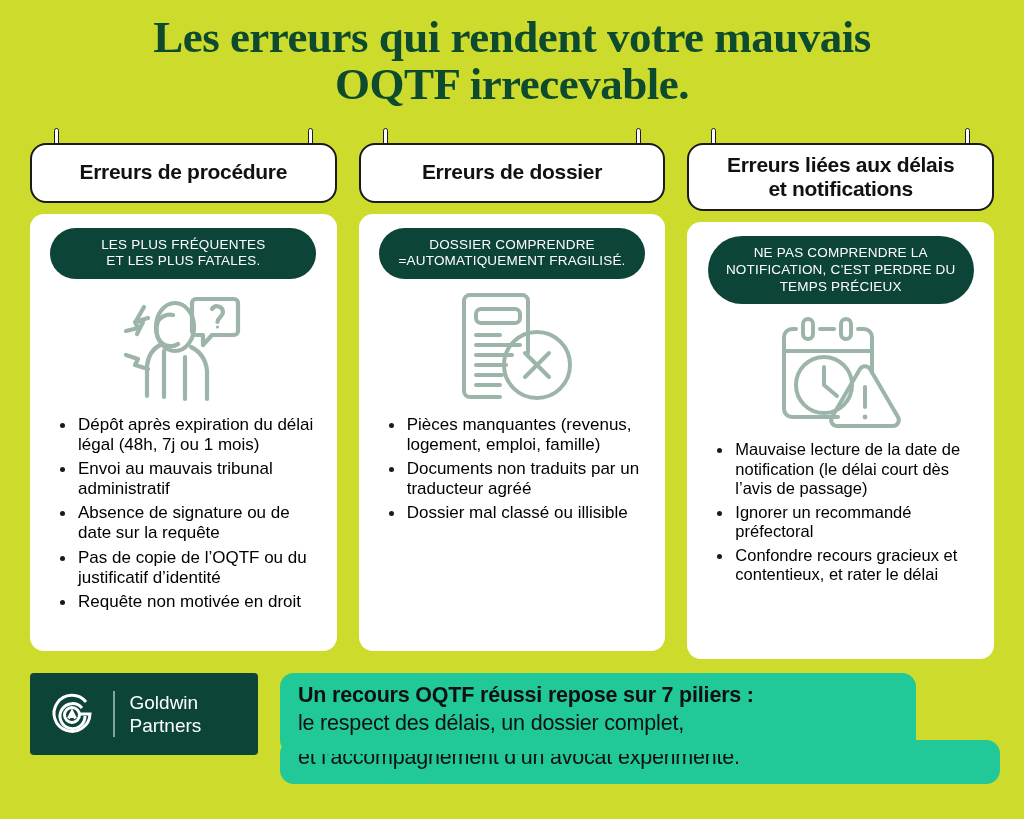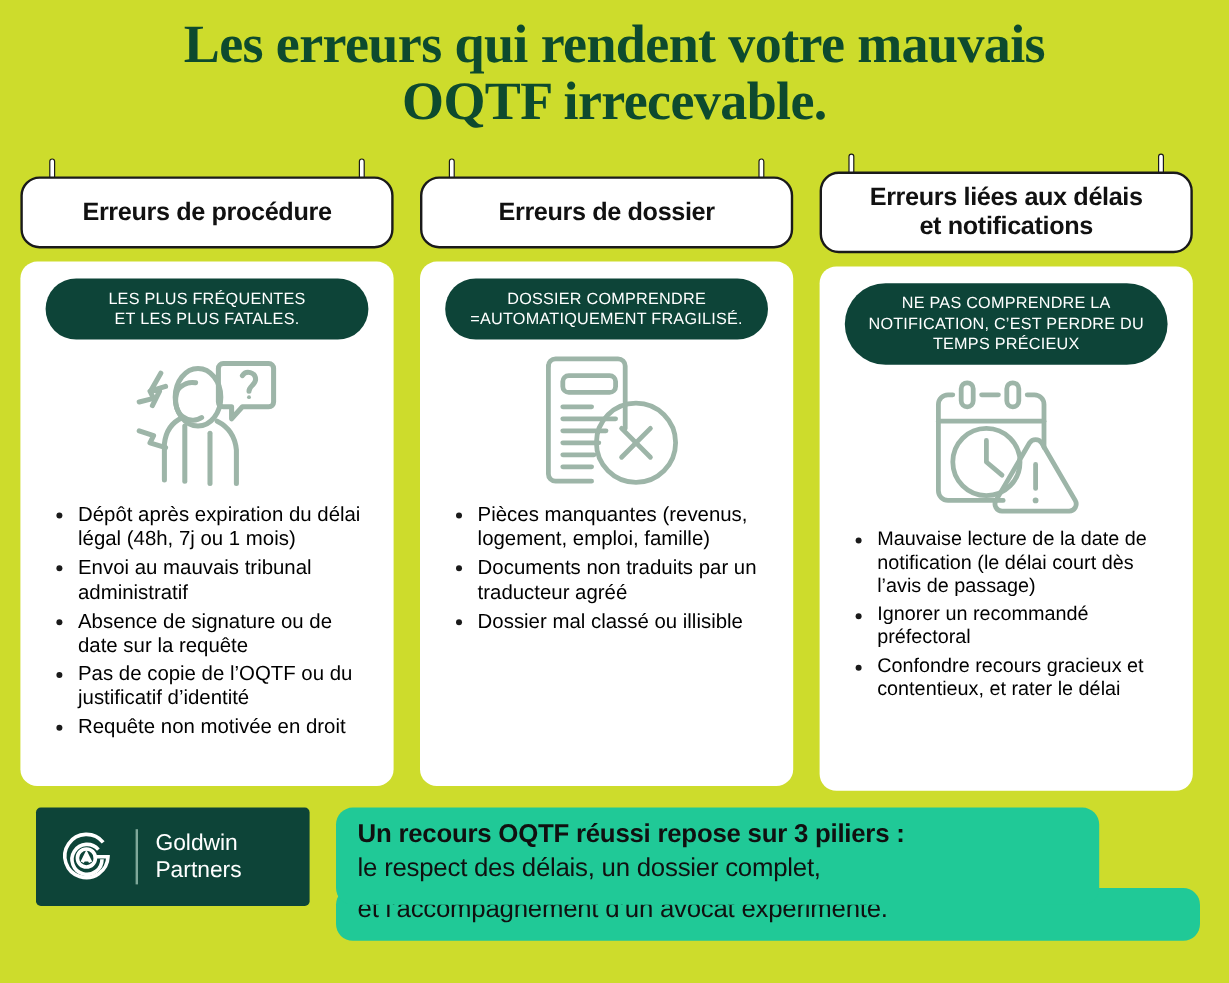--- a/index.html
+++ b/index.html
@@ -23,22 +23,22 @@
     line-height: 1.05;
     letter-spacing: -0.5px;
     padding: 14px 60px 0 60px;
   }
   .title-line { display: block; }
 
   
   .columns {
     display: flex;
     gap: 22px;
-    padding: 16px 30px 0 17px;
-    align-items: center;
+    padding: 16px 30px 0 30px;
+    align-items: flex-start;
   }
   .column {
     flex: 1 1 0;
     position: relative;
   }
 
   
   .plate-wrap {
     position: relative;
     padding-top: 18px;
@@ -372,20 +372,20 @@
     </svg>
     <div class="logo-divider"></div>
     <div class="logo-text">
       <div>Goldwin</div>
       <div>Partners</div>
     </div>
   </div>
 
   <div class="banner">
     <div class="banner-top">
-      <div class="banner-line bold">Un recours OQTF réussi repose sur 3 piliers :</div>
+      <div class="banner-line bold">Un recours OQTF réussi repose sur 7 piliers :</div>
       <div class="banner-line">le respect des délais, un dossier complet,</div>
     </div>
     <div class="banner-bottom">
       <div class="banner-line">et l’accompagnement d’un avocat expérimenté.</div>
     </div>
   </div>
 </div>
 
 </body></html>

